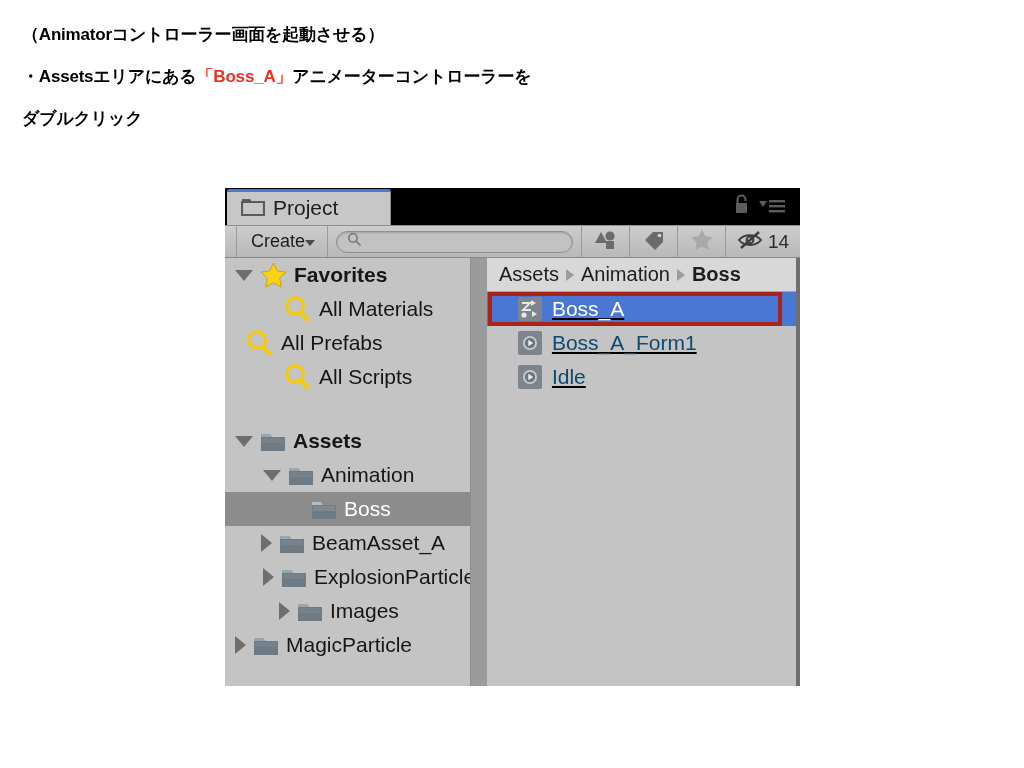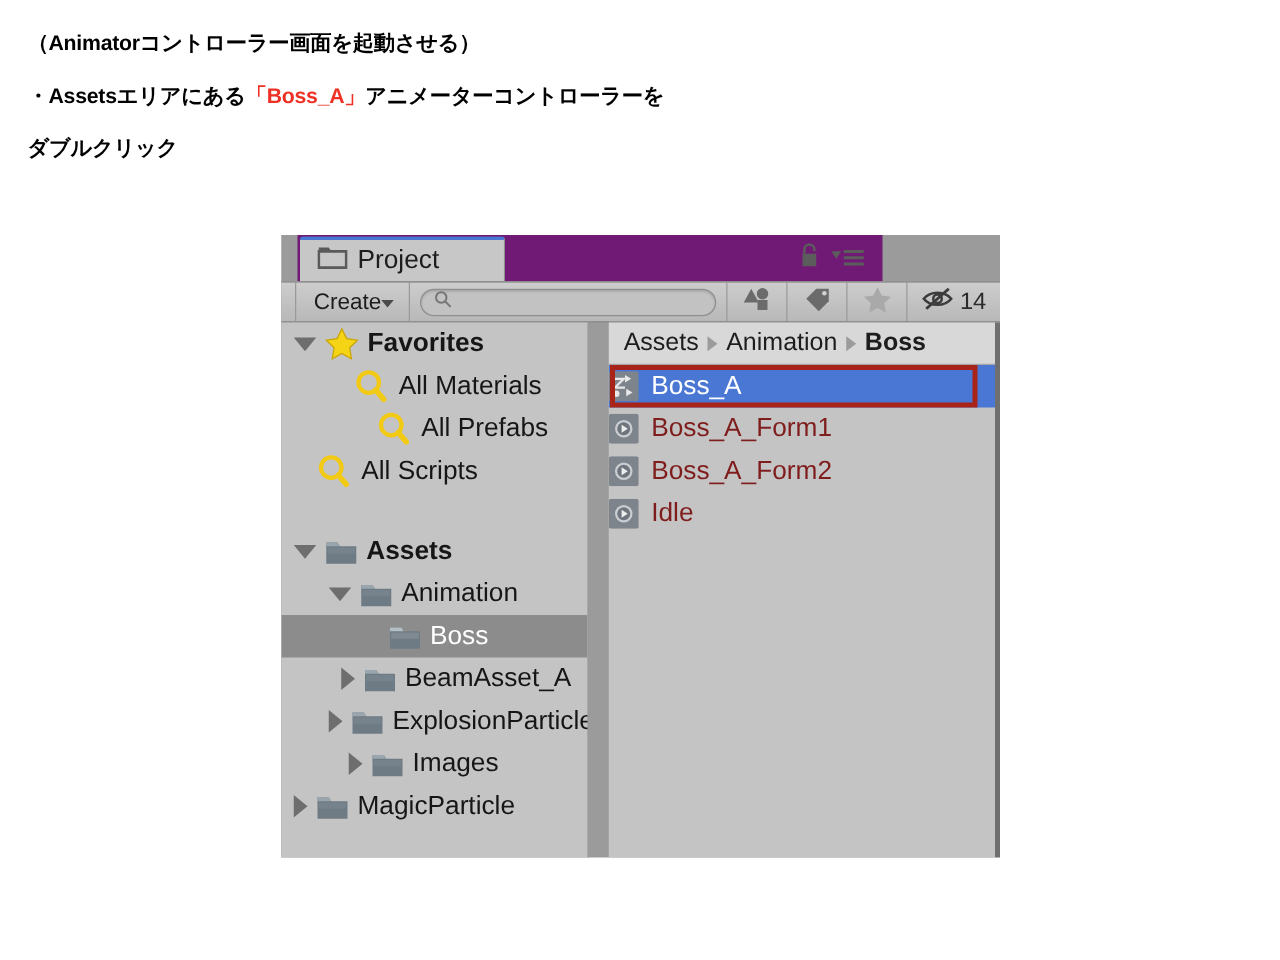--- a/index.html
+++ b/index.html
@@ -35,24 +35,24 @@
     top: 188px;
     width: 575px;
     height: 498px;
     overflow: hidden;
     background: #9b9b9b;
   }
 
   
   .tabstrip {
     position: absolute;
-    left: 13px; top: 0;
-    width: 468px;
+    left: 0; top: 0;
+    width: 575px;
     height: 37px;
-    background: #701a75;
+    background: #000000;
   }
   .tab {
     position: absolute;
     left: 2px; top: 1px;
     width: 164px;
     height: 36px;
     background: #c7c7c7;
     border-top: 3px solid #4a77d4;
     border-right: 1px solid #8d8d8d;
     border-top-left-radius: 3px;
@@ -225,25 +225,27 @@
     border-left: 8px solid #9b9b9b;
   }
 
   
   .asset-list { position: relative; }
   .asset-row {
     display: flex;
     align-items: center;
     height: 34px;
     gap: 10px;
+    padding-left: 31px;
+    text-decoration: underline;
   }
   .asset-row.selected { background: #4a77d4; }
   .asset-row .label {
     font-size: 21px;
-    color: #7f1d1d;
+    color: #0c4a6e;
     white-space: nowrap;
   }
   .asset-row.selected .label { color: #ffffff; }
 
   .highlight-box {
     position: absolute;
     left: 1px;
     top: 0px;
     width: 294px;
     height: 34px;
@@ -366,31 +368,31 @@
       <div class="tree-row" style="padding-left:58px">
         <span class="mag-ico">
           <svg width="29" height="29" viewBox="0 0 29 29">
             <circle cx="12" cy="11" r="8.2" fill="none" stroke="#f2ca14" stroke-width="3.4"></circle>
             <line x1="17.6" y1="17" x2="24" y2="24.5" stroke="#f2ca14" stroke-width="4.4" stroke-linecap="round"></line>
           </svg>
         </span>
         <span class="label">All Materials</span>
       </div>
 
-      <div class="tree-row" style="padding-left:76px">
+      <div class="tree-row" style="padding-left:20px">
         <span class="mag-ico">
           <svg width="29" height="29" viewBox="0 0 29 29">
             <circle cx="12" cy="11" r="8.2" fill="none" stroke="#f2ca14" stroke-width="3.4"></circle>
             <line x1="17.6" y1="17" x2="24" y2="24.5" stroke="#f2ca14" stroke-width="4.4" stroke-linecap="round"></line>
           </svg>
         </span>
         <span class="label">All Prefabs</span>
       </div>
 
-      <div class="tree-row" style="padding-left:28px">
+      <div class="tree-row" style="padding-left:58px">
         <span class="mag-ico">
           <svg width="29" height="29" viewBox="0 0 29 29">
             <circle cx="12" cy="11" r="8.2" fill="none" stroke="#f2ca14" stroke-width="3.4"></circle>
             <line x1="17.6" y1="17" x2="24" y2="24.5" stroke="#f2ca14" stroke-width="4.4" stroke-linecap="round"></line>
           </svg>
         </span>
         <span class="label">All Scripts</span>
       </div>
 
 
@@ -424,21 +426,21 @@
         <span class="folder-ico">
           <svg width="26" height="21" viewBox="0 0 26 21">
             <path d="M1 3 L10 3 L12 6 L25 6 L25 20 L1 20 Z" fill="#6f7b84"></path>
             <path d="M1 3 L10 3 L12 6 L1 6 Z" fill="#b3bdc4"></path>
             <path d="M2 7 L24 7 L24 12 L2 12 Z" fill="#8a969e" opacity="0.55"></path>
           </svg>
         </span>
         <span class="label">Boss</span>
       </div>
 
-      <div class="tree-row" style="padding-left:48px">
+      <div class="tree-row" style="padding-left:36px">
         <span class="tri-closed"></span>
         <span class="folder-ico">
           <svg width="26" height="21" viewBox="0 0 26 21">
             <path d="M1 3 L10 3 L12 6 L25 6 L25 20 L1 20 Z" fill="#6f7b84"></path>
             <path d="M1 3 L10 3 L12 6 L1 6 Z" fill="#9aa6ae"></path>
             <path d="M2 7 L24 7 L24 12 L2 12 Z" fill="#7d8a93" opacity="0.55"></path>
           </svg>
         </span>
         <span class="label">BeamAsset_A</span>
       </div>
@@ -512,31 +514,20 @@
             <svg width="24" height="24" viewBox="0 0 24 24">
               <rect x="0" y="0" width="24" height="24" rx="2" fill="#7d848c"></rect>
               <circle cx="12" cy="12" r="7" fill="#c9cdd1"></circle>
               <circle cx="12" cy="12" r="5.2" fill="#6e757d"></circle>
               <path d="M10.3 8.8 L15.2 12 L10.3 15.2 Z" fill="#eeeeee"></path>
             </svg>
           </span>
           <span class="label">Boss_A_Form1</span>
         </div>
 
-        <div class="asset-row">
-          <span class="asset-ico">
-            <svg width="24" height="24" viewBox="0 0 24 24">
-              <rect x="0" y="0" width="24" height="24" rx="2" fill="#7d848c"></rect>
-              <circle cx="12" cy="12" r="7" fill="#c9cdd1"></circle>
-              <circle cx="12" cy="12" r="5.2" fill="#6e757d"></circle>
-              <path d="M10.3 8.8 L15.2 12 L10.3 15.2 Z" fill="#eeeeee"></path>
-            </svg>
-          </span>
-          <span class="label">Boss_A_Form2</span>
-        </div>
 
         <div class="asset-row">
           <span class="asset-ico">
             <svg width="24" height="24" viewBox="0 0 24 24">
               <rect x="0" y="0" width="24" height="24" rx="2" fill="#7d848c"></rect>
               <circle cx="12" cy="12" r="7" fill="#c9cdd1"></circle>
               <circle cx="12" cy="12" r="5.2" fill="#6e757d"></circle>
               <path d="M10.3 8.8 L15.2 12 L10.3 15.2 Z" fill="#eeeeee"></path>
             </svg>
           </span>

